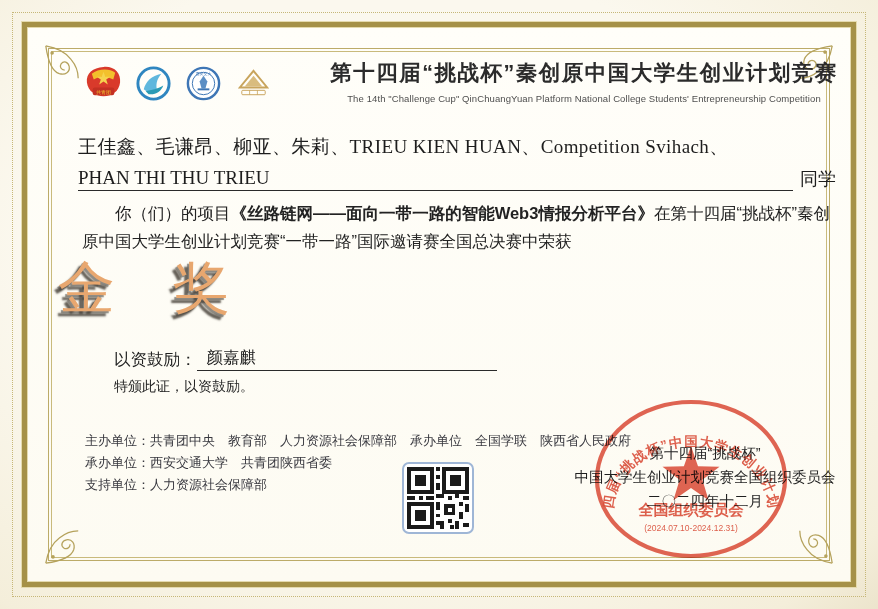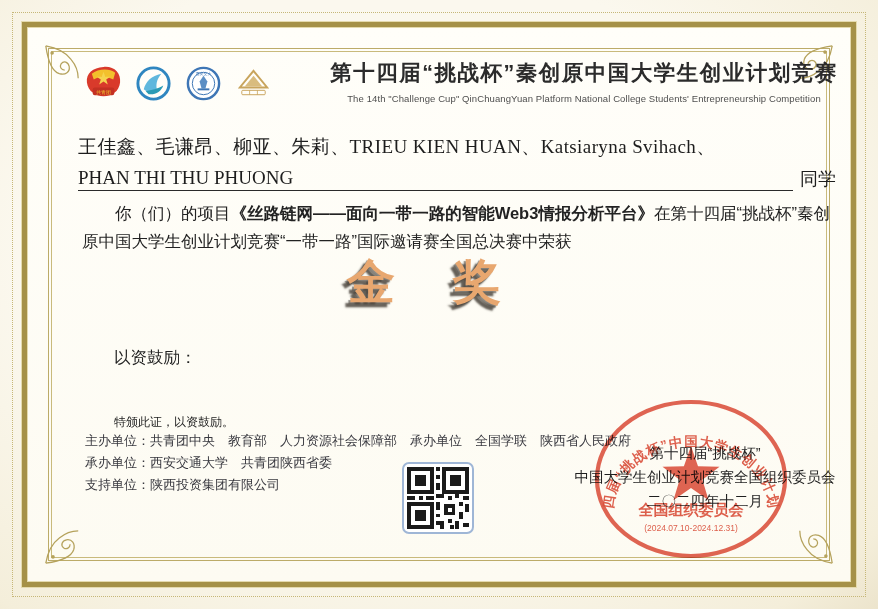--- a/index.html
+++ b/index.html
@@ -43,31 +43,31 @@
   .names-line1{ line-height:28px; letter-spacing:0.4px; }
   .names-row{ display:flex; align-items:flex-end; margin-top:6px; }
   .names-underline{ flex:1; border-bottom:1.5px solid #2a2a2a; display:flex; padding-bottom:1px;}
   .honorific{ margin-left:7px; font-family:"Liberation Sans","DejaVu Sans",sans-serif; font-size:18px; }
   
   .body-par{ position:absolute; left:82px; right:48px; top:199px;
     font-size:16.5px; line-height:1.72; color:#222; text-indent:2em; text-align:justify; }
   .body-par .bold{ font-weight:700; }
   
   .award{
-    position:absolute; left:0; right:30px; top:250px; text-align:center;
-    font-size:48px; font-weight:700; color:#e8a76f;
+    position:absolute; left:0; right:30px; top:250px; text-align:left;
+    font-size:57px; font-weight:400; color:#e8a76f;
     letter-spacing:58px; padding-left:58px;
     text-shadow:-5px 5px 2px rgba(72,66,58,0.85), -2px 2px 1px rgba(72,66,58,0.6);
     font-family:"DejaVu Sans","Liberation Sans",sans-serif;
   }
   
   .mentor-row{ position:absolute; left:114px; top:347px; display:flex; align-items:flex-end;
     font-size:16.5px; color:#222; }
   .mentor-line{ width:300px; border-bottom:1.5px solid #2a2a2a; padding:0 0 1px 10px; }
-  .closing{ position:absolute; left:114px; top:378px; font-size:12px; color:#222;margin-top:36px; }
+  .closing{ position:absolute; left:114px; top:378px; font-size:14px; color:#222; }
   
   .organizers{ position:absolute; left:85px; top:430px; font-size:13px; color:#38383f; line-height:22px; }
   
   .qr-box{
     position:absolute; left:402px; top:462px; width:72px; height:72px;
     border:2.5px solid #9fb6d6; border-radius:7px; background:#ffffff; padding:3px;
   }
   .qr-box svg{ width:100%; height:100%; }
   .cert-no{ position:absolute; left:358px; top:538px; width:160px; text-align:center;
     font-size:13px; color:#2b2b2b; }
@@ -152,43 +152,46 @@
       <line x1="24" y1="27" x2="24" y2="31.5" stroke="#c8a45c" stroke-width="0.8"></line>
     </svg>
   </div>
 
   <div class="title-block">
     <div class="cert-title">第十四届“挑战杯”秦创原中国大学生创业计划竞赛</div>
     <div class="cert-subtitle">The 14th "Challenge Cup" QinChuangYuan Platform National College Students' Entrepreneurship Competition</div>
   </div>
 
   <div class="recipients">
-    <div class="names-line1">王佳鑫、毛谦昂、柳亚、朱莉、TRIEU KIEN HUAN、Katsiaryna Svihach、</div>
+    <div class="names-line1">王佳鑫、毛谦昂、柳亚、朱莉、TRIEU KIEN HUAN、Competition Svihach、</div>
     <div class="names-row">
       <span class="names-underline">
-        <span>PHAN THI THU PHUONG</span>
+        <span>PHAN THI THU TRIEU</span>
       </span>
       <span class="honorific">同学</span>
     </div>
   </div>
 
   <p class="body-par"><span>你（们）的项目</span><span class="bold">《丝路链网——面向一带一路的智能Web3情报分析平台》</span><span>在第十四届“挑战杯”秦创原中国大学生创业计划竞赛“一带一路”国际邀请赛全国总决赛中荣获</span></p>
 
   <div class="award">金奖</div>
 
   <div class="mentor-row">
     <span>以资鼓励：</span>
+    <span class="mentor-line">
+      <span>颜嘉麒</span>
+    </span>
   </div>
 
   <div class="closing">特颁此证，以资鼓励。</div>
 
   <div class="organizers">
     <div><span>主办单位：</span><span>共青团中央　教育部　人力资源社会保障部　承办单位　全国学联　陕西省人民政府</span></div>
     <div><span>承办单位：</span><span>西安交通大学　共青团陕西省委</span></div>
-    <div><span>支持单位：</span><span>陕西投资集团有限公司</span></div>
+    <div><span>支持单位：</span><span>人力资源社会保障部</span></div>
   </div>
 
   <div class="qr-box">
     <svg viewBox="0 0 64 64" shape-rendering="crispEdges">
       <rect width="64" height="64" fill="#fff"></rect>
       <g fill="#1a1a1a">
         <rect x="0" y="0" width="28" height="28"></rect>
           <rect x="36" y="0" width="28" height="28"></rect>
           <rect x="0" y="36" width="28" height="28"></rect>
       </g>

